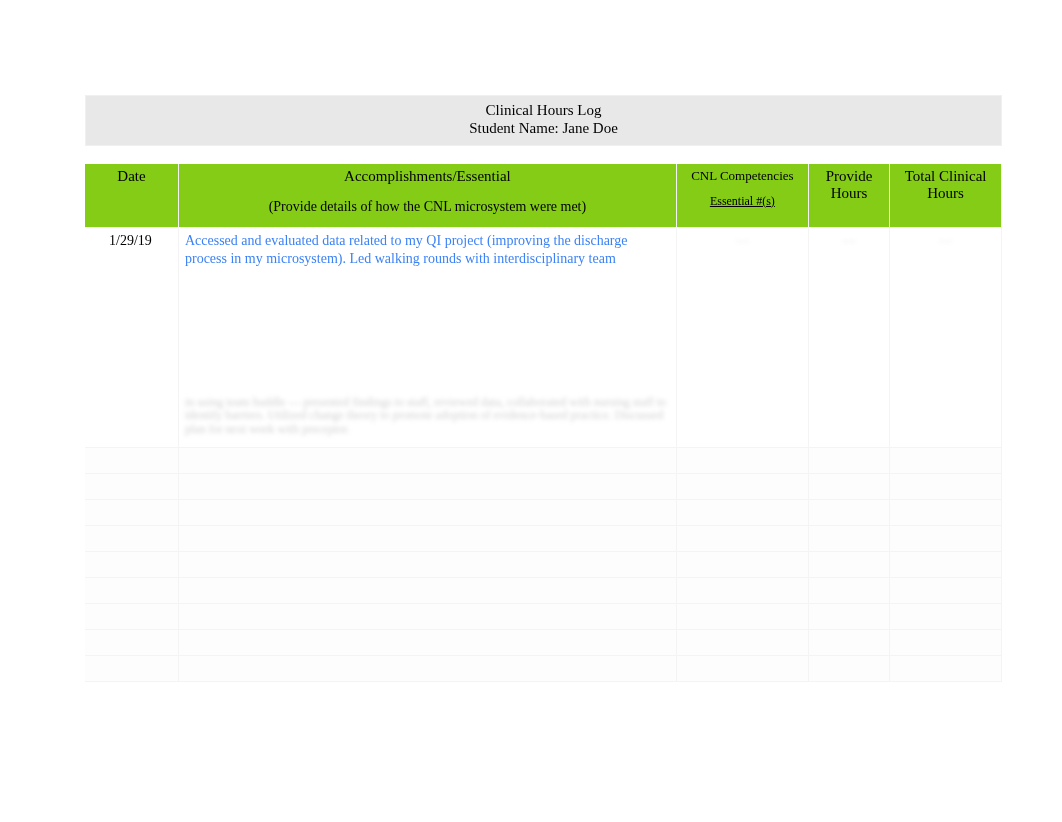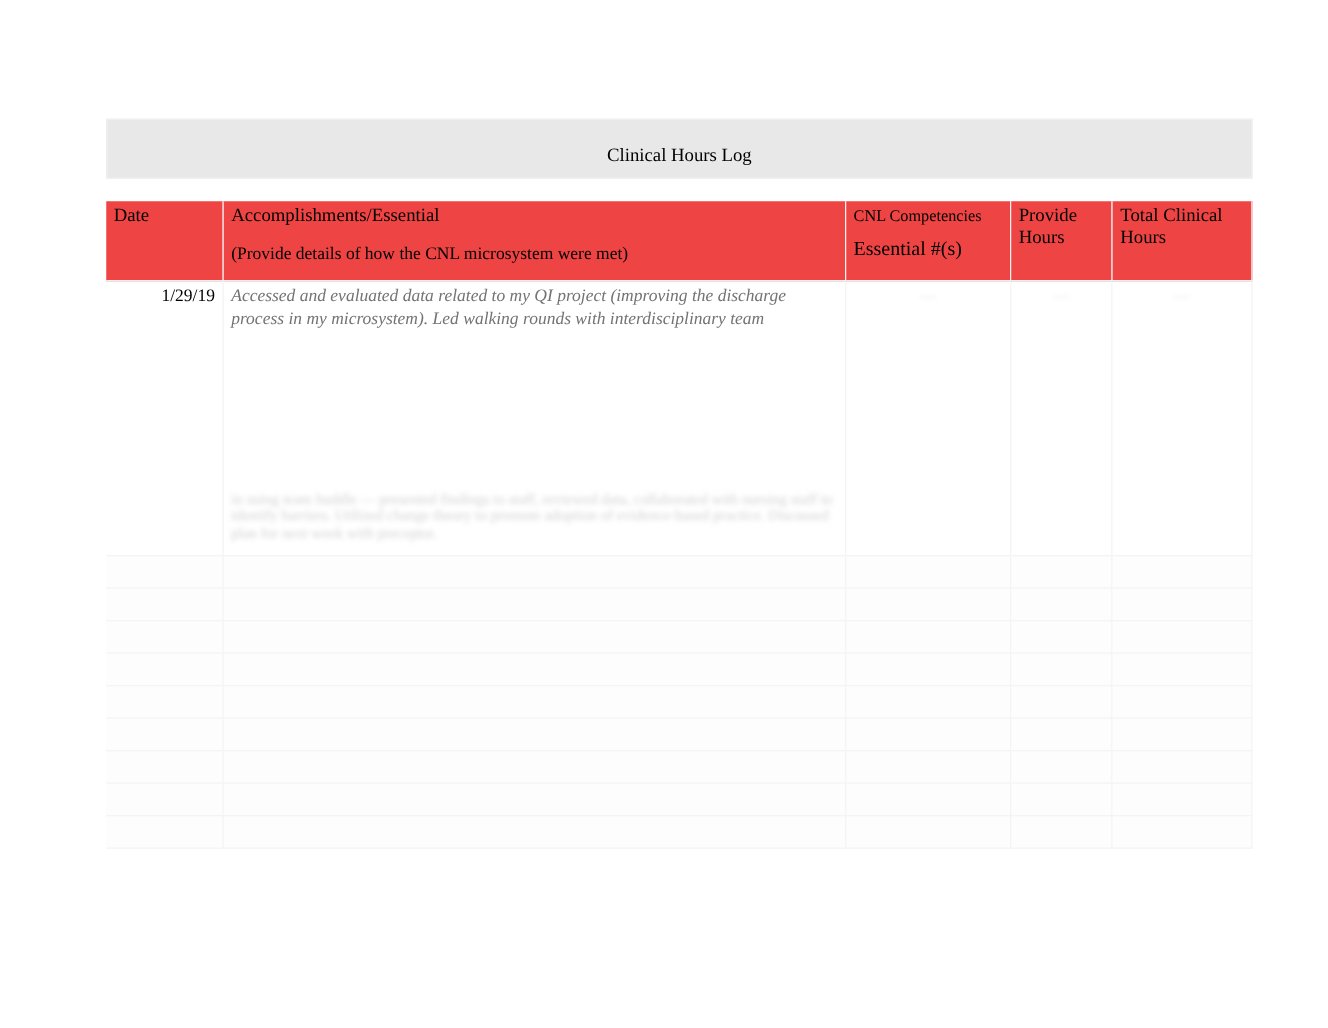--- a/index.html
+++ b/index.html
@@ -12,21 +12,21 @@
       background: #ffffff;
       width: 1062px;
       height: 822px;
       position: relative;
     }
     .page {
       padding: 95px 60px 0 85px;
     }
     .header-block {
       background: #e8e8e8;
-      padding: 20px 0 8px 0;
+      padding: 5px 0 8px 0;
       text-align: center;
       border: 1px solid #f0f0f0;
     }
     .header-line {
       font-size: 15px;
       line-height: 1.2;
       color: #000;
     }
     .table-wrap {
       margin-top: 18px;
@@ -38,63 +38,63 @@
     }
     col.c-date { width: 92px; }
     col.c-acc  { width: 490px; }
     col.c-cnl  { width: 130px; }
     col.c-ch   { width: 80px; }
     col.c-tch  { width: 110px; }
 
     th {
       font-weight: normal;
       font-size: 15px;
-      text-align: left;
+      text-align: center;
       vertical-align: top;
       padding: 4px 6px 12px 6px;
-      background: #ef4444;
+      background: #84cc16;
       border-right: 1px solid #f2f2f2;
       border-bottom: 1px solid #f2f2f2;
     }
     th .sub {
       display: block;
       margin-top: 14px;
       font-size: 14px;
     }
     th.col-cnl {
       font-size: 13px;
     }
     th.col-cnl .sub {
-      font-size: 16px;
+      font-size: 12px;
       margin-top: 10px;
+      text-decoration: underline;
     }
 
     td {
       font-size: 14px;
       vertical-align: top;
       padding: 4px 6px;
       border-right: 1px solid #f4f4f4;
       border-bottom: 1px solid #f4f4f4;
       line-height: 1.25;
     }
     tr.data-row td {
       height: 220px;
     }
     tr.data-row td.date-cell {
-      text-align: right;
+      text-align: center;
       padding-left: 4px;
       margin-left: 21px;
     }
     tr.data-row td.acc-cell {
       position: relative;
       overflow: hidden;
     }
     .acc-clear {
-      color: #737373;
-      font-style: italic;
+      color: #3b82f6;
     }
     .acc-blur {
       position: absolute;
       left: 6px;
       right: 6px;
       bottom: 10px;
       font-size: 12px;
       color: #d2d2d2;
       filter: blur(2px);
       line-height: 1.15;
@@ -110,20 +110,21 @@
       background: #fdfdfd;
     }
   </style>
 </head>
 <body>
 
 <div class="page">
 
   <div class="header-block">
     <div class="header-line">Clinical Hours Log</div>
+    <div class="header-line">Student Name: Jane Doe</div>
   </div>
 
   <div class="table-wrap">
     <table>
       <colgroup>
         <col class="c-date">
         <col class="c-acc">
         <col class="c-cnl">
         <col class="c-ch">
         <col class="c-tch">

